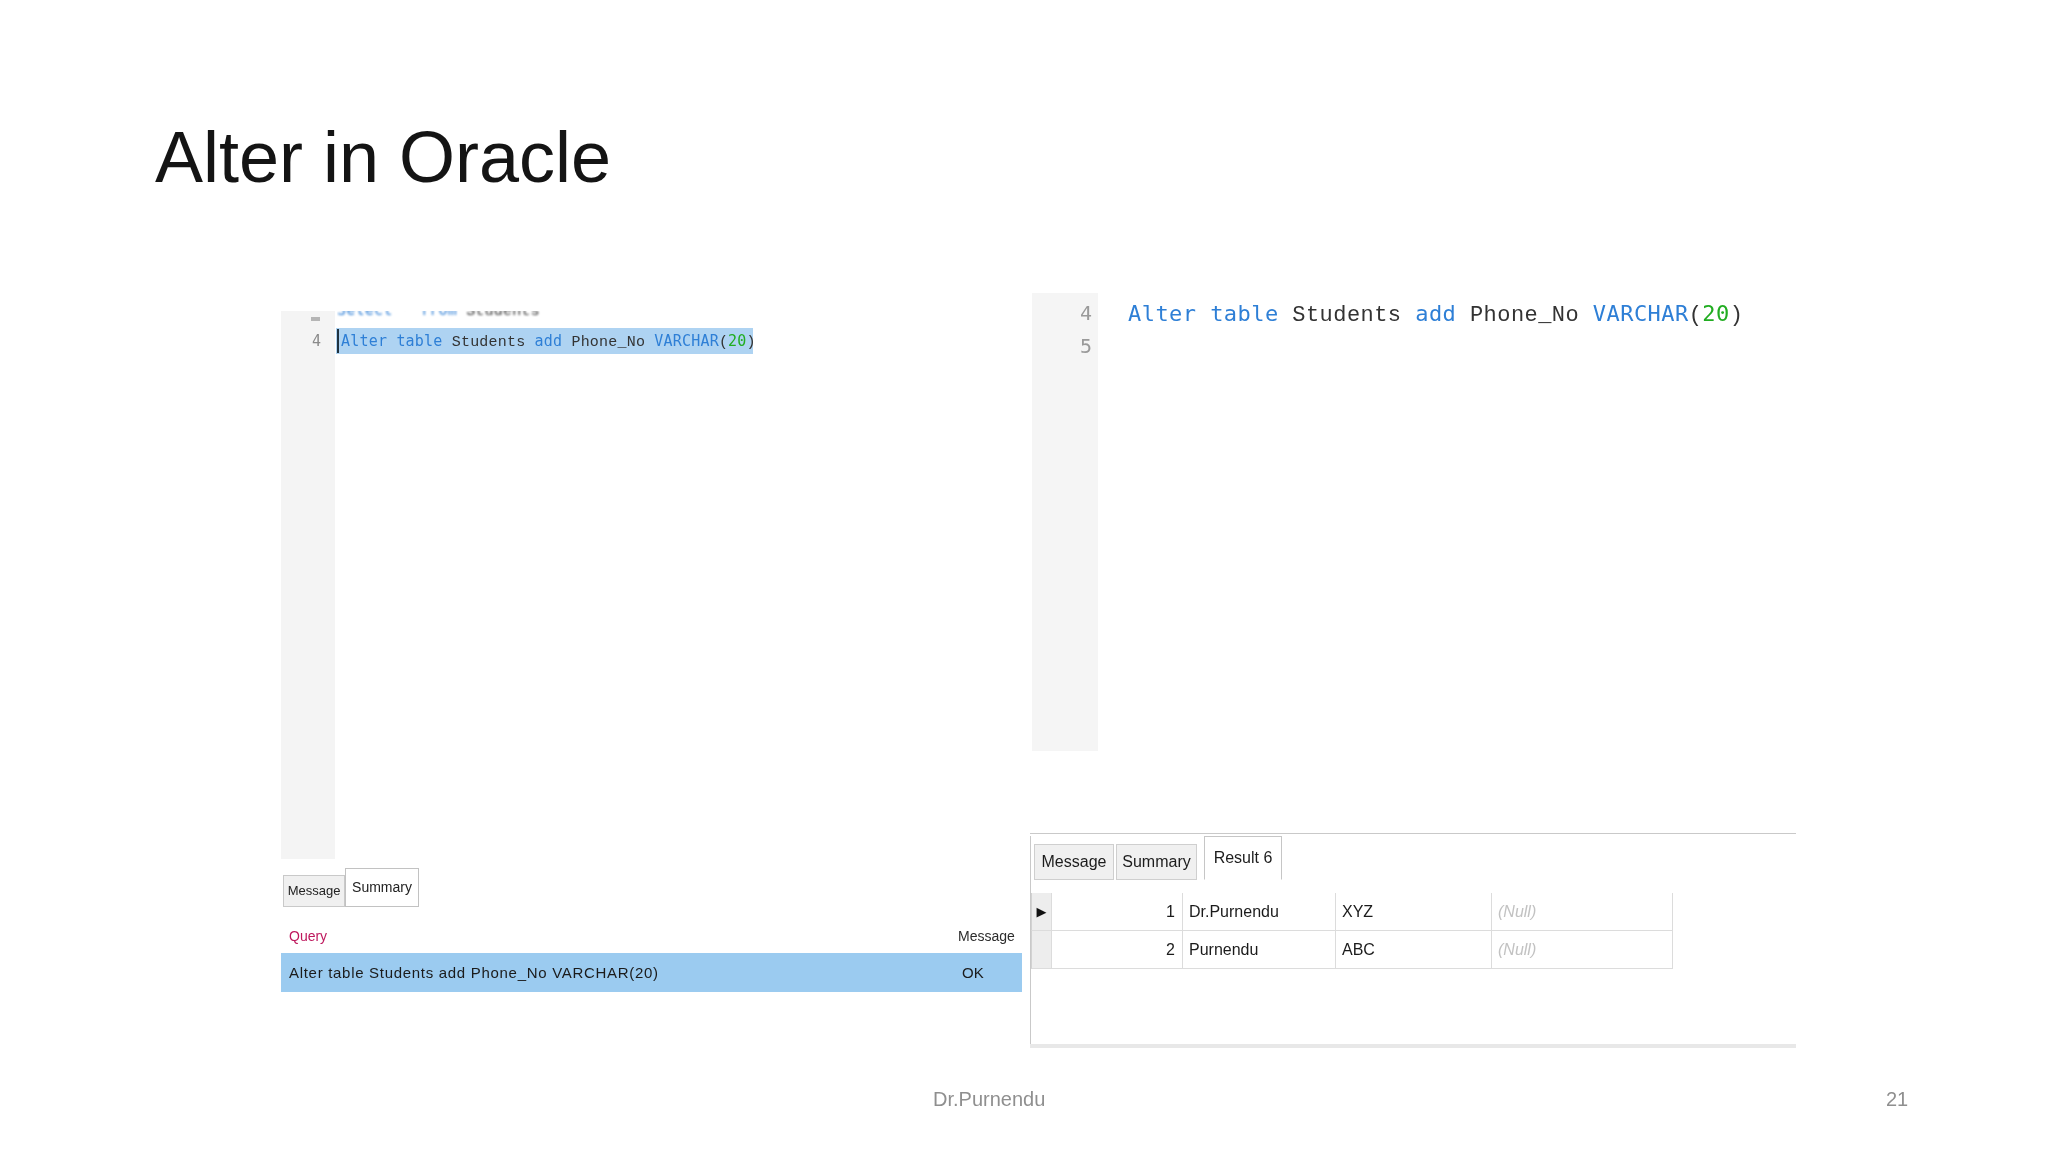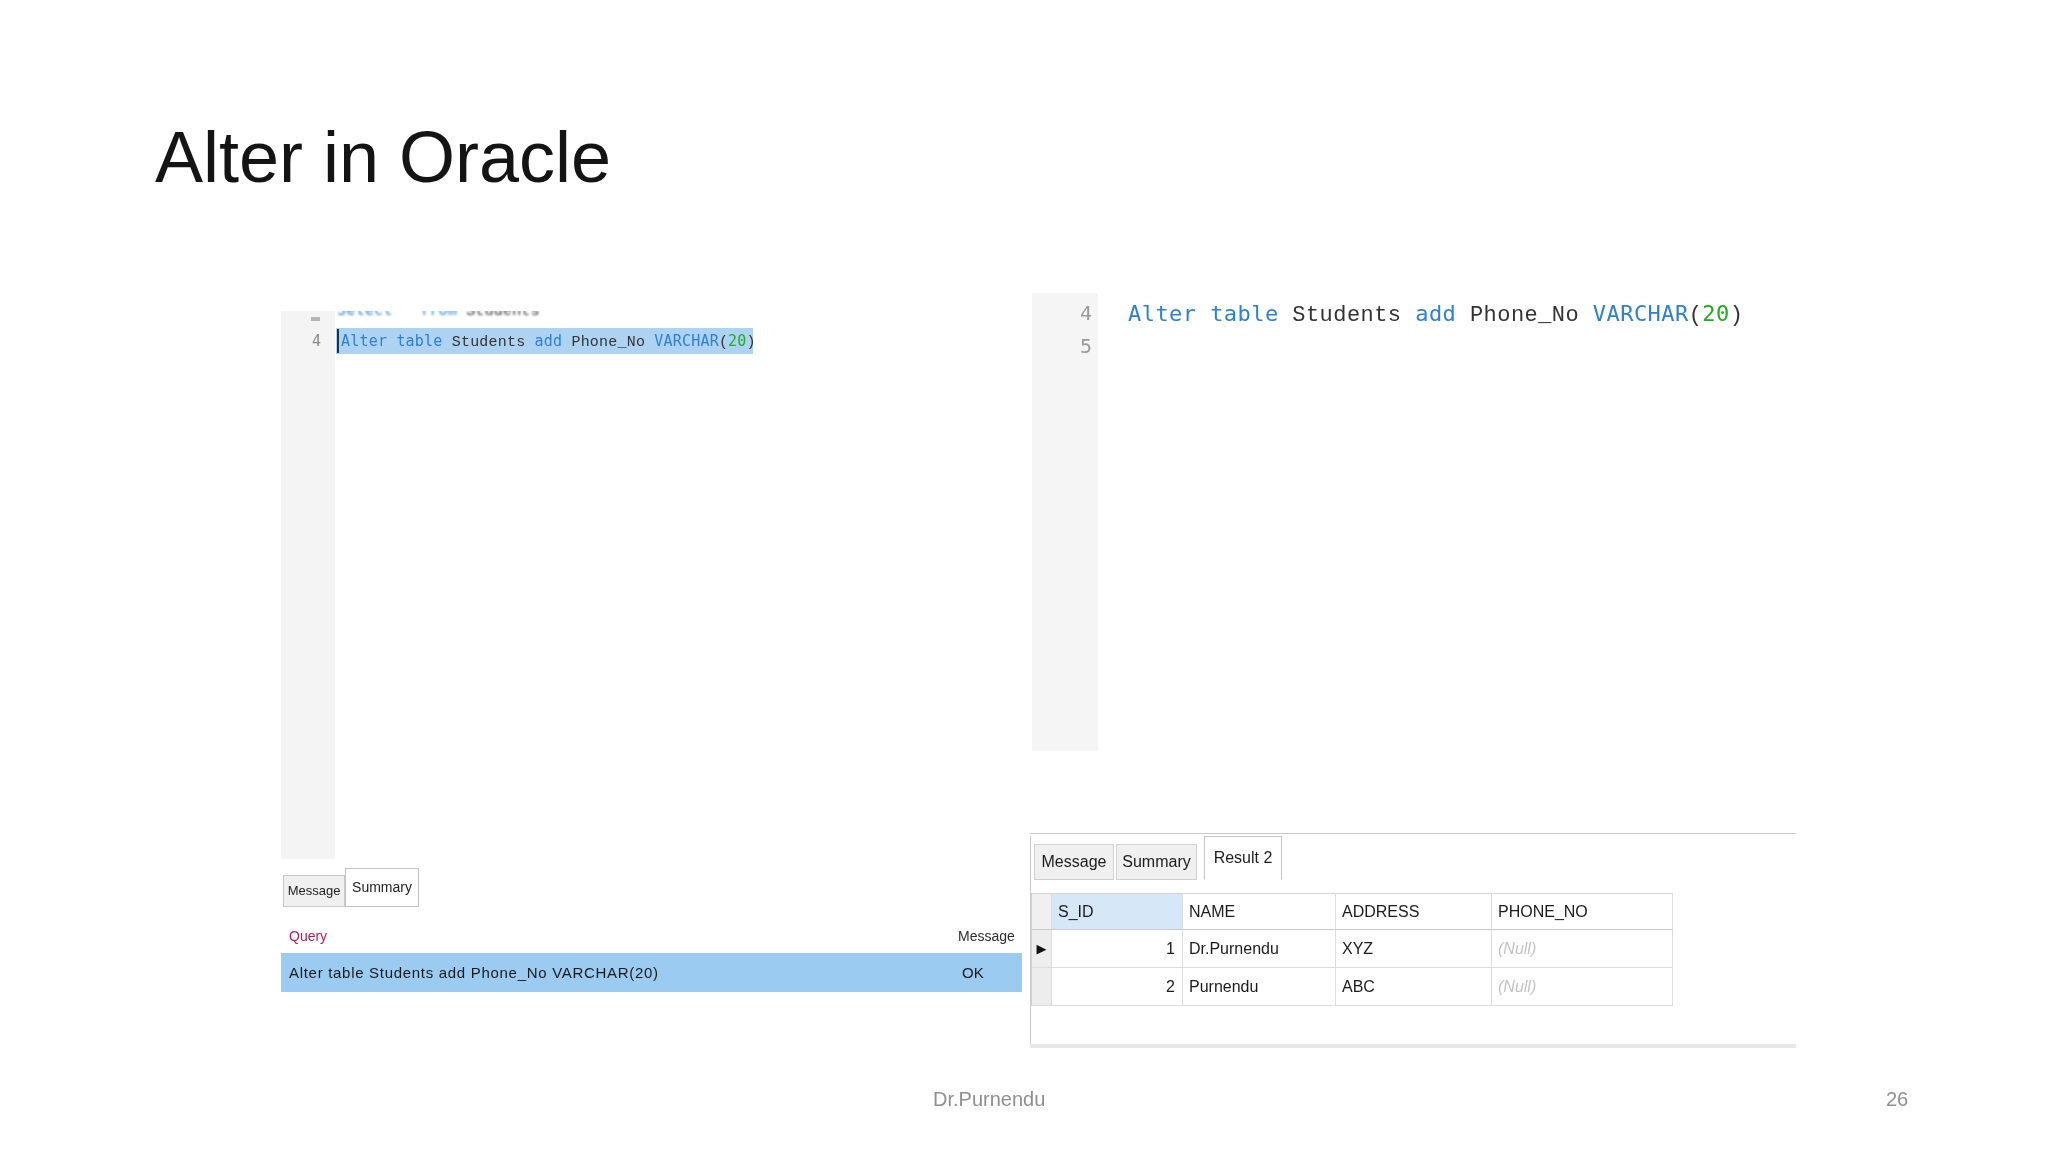--- a/index.html
+++ b/index.html
@@ -156,45 +156,38 @@
         </div>
       </div>
 
     <div class="abs r-rule"></div>
     <div class="abs r-left-border"></div>
     <div class="abs r-bottom-line"></div>
 
     <div class="abs r-tabs">
       <div class="r-tab t-message">Message</div>
       <div class="r-tab t-summary">Summary</div>
-      <div class="r-tab t-result">Result 2</div>
+      <div class="r-tab t-result">Result 6</div>
     </div>
 
     <div class="abs r-grid">
-      <div class="grid-row r-head">
-          <div class="r-cell sel-col"></div>
-          <div class="r-cell col-0">S_ID</div>
-          <div class="r-cell col-1">NAME</div>
-          <div class="r-cell col-2">ADDRESS</div>
-          <div class="r-cell col-3">PHONE_NO</div>
-        </div>
       <div class="r-body">
           <div class="grid-row">
             <div class="r-cell sel-col">▶</div>
             <div class="r-cell col-0">1</div>
             <div class="r-cell col-1">Dr.Purnendu</div>
             <div class="r-cell col-2">XYZ</div>
             <div class="r-cell col-3 null-val">(Null)</div>
           </div>
           <div class="grid-row">
             <div class="r-cell sel-col"></div>
             <div class="r-cell col-0">2</div>
             <div class="r-cell col-1">Purnendu</div>
             <div class="r-cell col-2">ABC</div>
             <div class="r-cell col-3 null-val">(Null)</div>
           </div>
         </div>
     </div>
   </div>
 
   <div class="abs footer-author">Dr.Purnendu</div>
-  <div class="abs footer-page">26</div>
+  <div class="abs footer-page">21</div>
 </div>
 
 </body></html>

